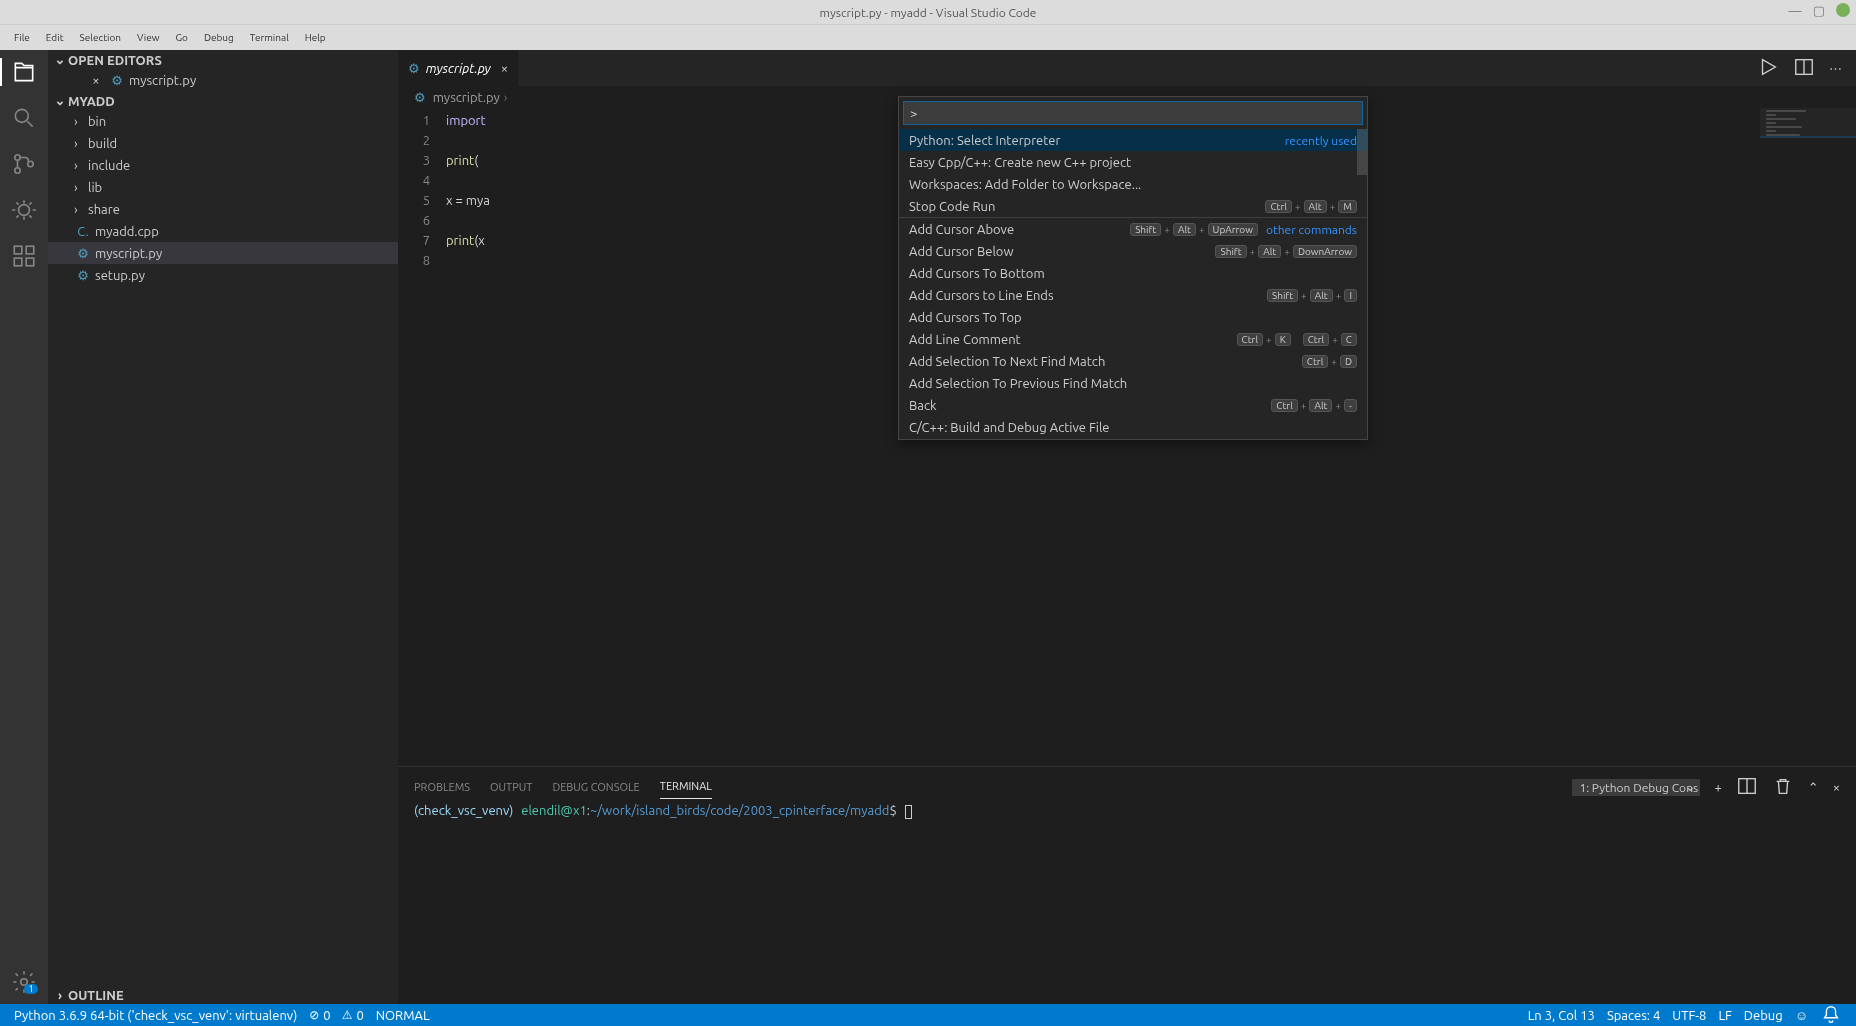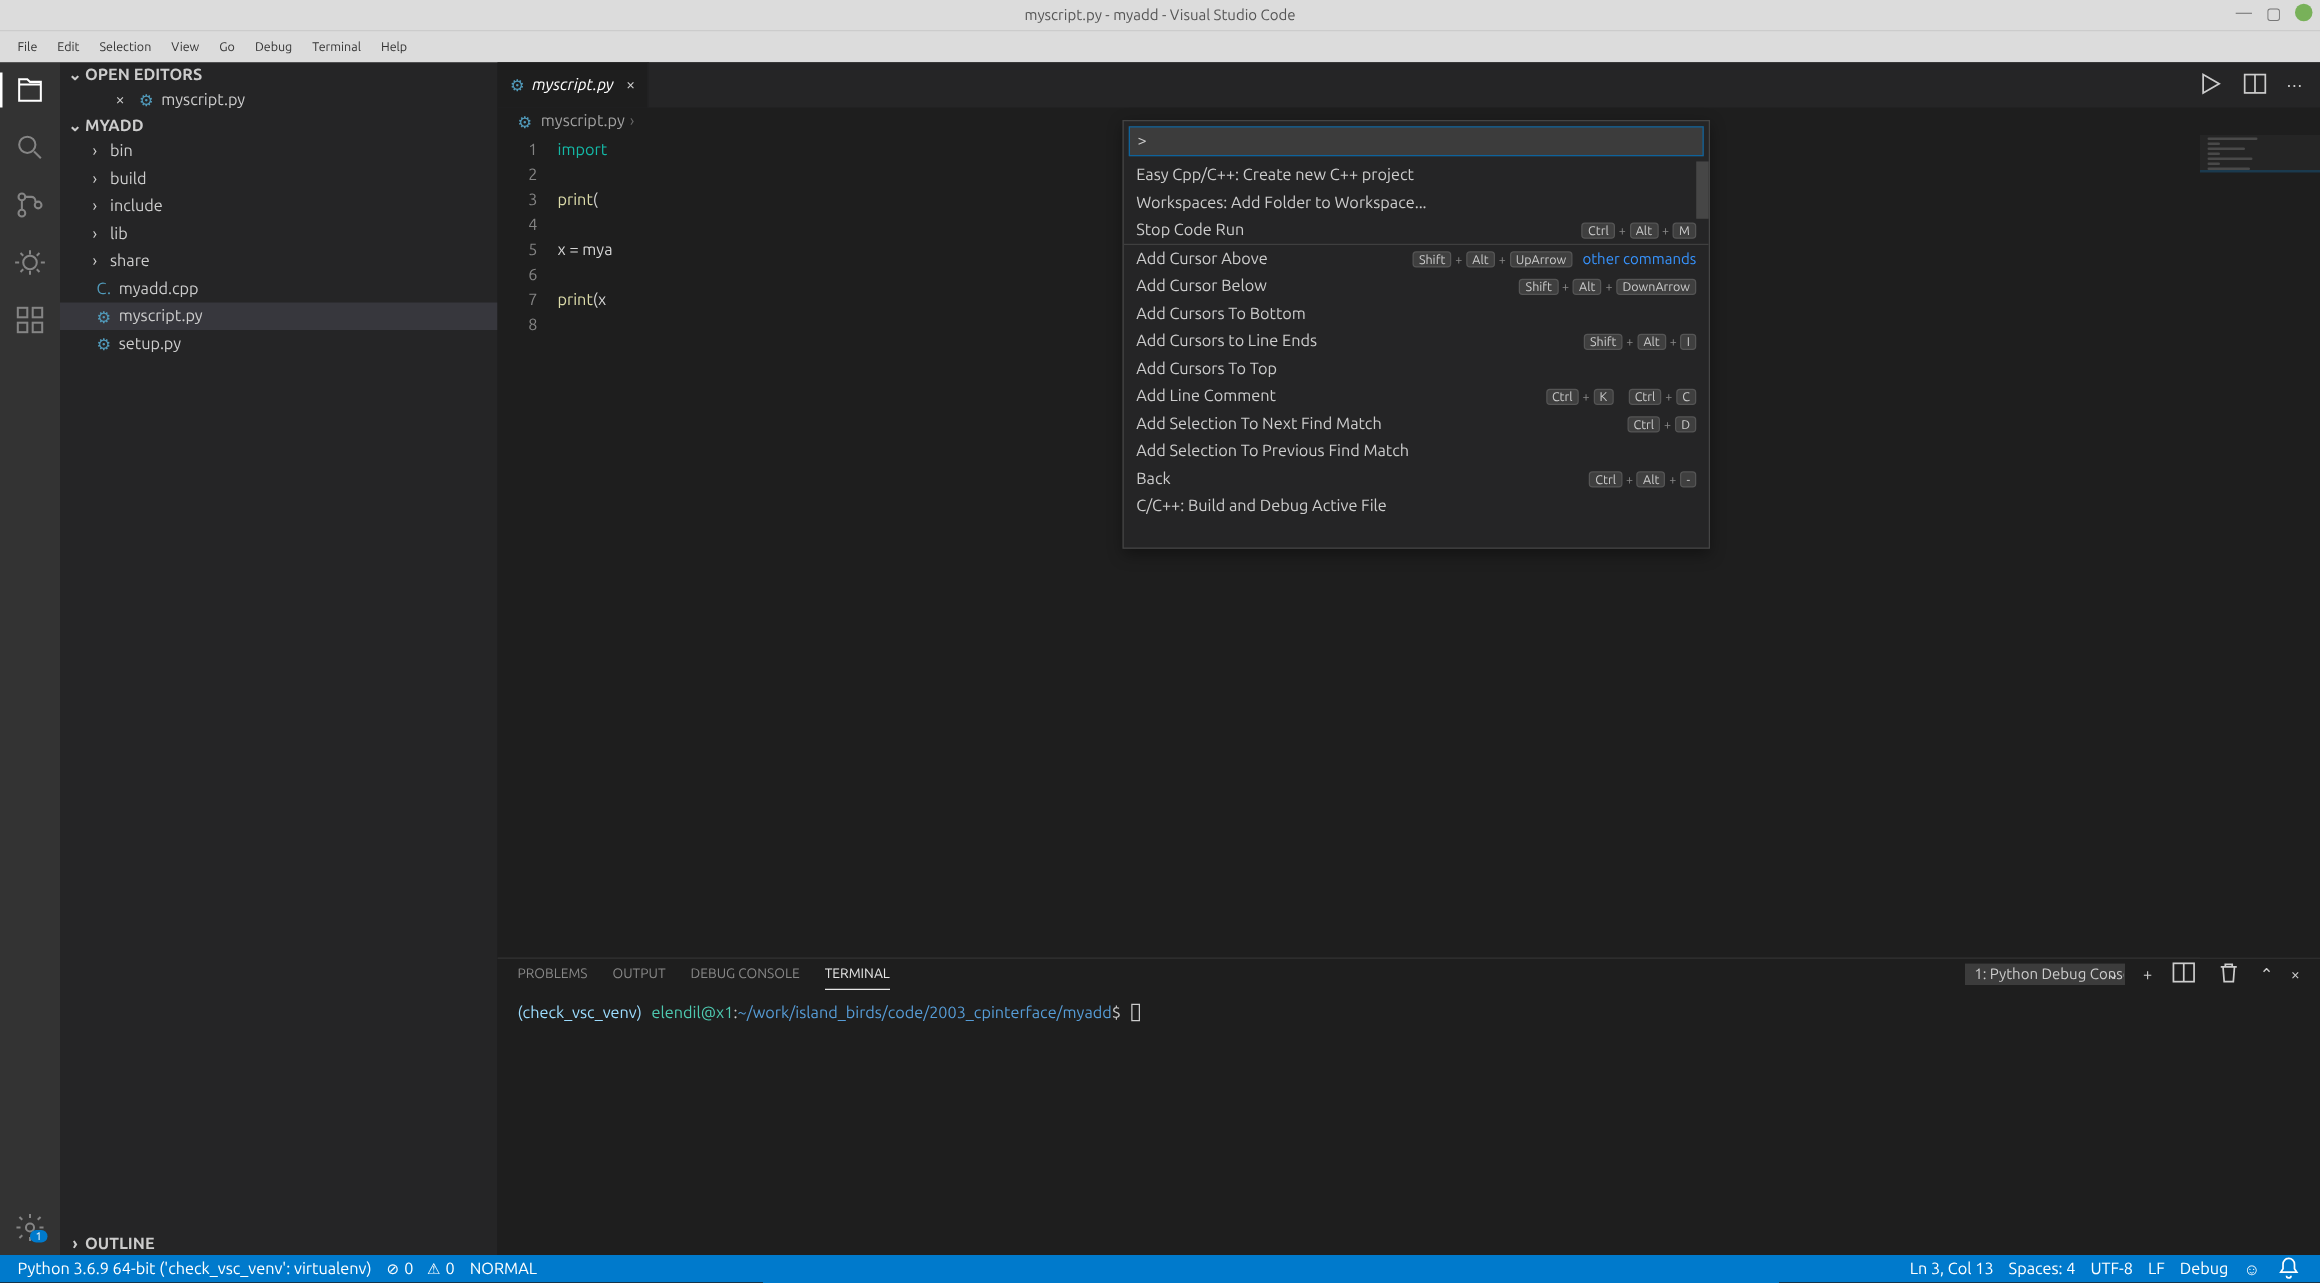--- a/index.html
+++ b/index.html
@@ -47,42 +47,42 @@
 .tab { display: flex; align-items: center; padding: 0 10px; background: #1e1e1e; border-right: 1px solid #252526; color: #fff; cursor: pointer; font-style: italic; gap: 6px; }
 .tab .ficon { font-style: normal; }
 .tab .x { font-style: normal; color: #ccc; margin-left: 4px; }
 .tab-actions { margin-left: auto; display: flex; align-items: center; gap: 14px; padding-right: 14px; color: #ccc; }
 .breadcrumb { height: 22px; display: flex; align-items: center; padding-left: 16px; color: #a0a0a0; font-size: 13px; gap: 2px; }
 .breadcrumb .sep { color: #666; margin: 0 2px; }
 
 .code { flex: 1; display: flex; font-family: "Droid Sans Mono", Menlo, Consolas, monospace; font-size: 14px; position: relative; }
 .gutter { width: 48px; text-align: right; color: #858585; padding-right: 16px; line-height: 20px; padding-top: 2px; }
 .lines { flex: 1; line-height: 20px; padding-top: 2px; white-space: pre; color: #d4d4d4; }
-.kw { color: #14b8a6; }
+.kw { color: #c4b5fd; }
 .fn { color: #dcdcaa; }
 .minimap { position: absolute; top: 0; right: 0; width: 96px; height: 100%; background: #1e1e1e; }
 .minimap .mm-line { height: 2px; margin: 2px 6px; background: #444; border-radius: 1px; }
 .minimap .mm-hl { position: absolute; top: 0; left: 0; right: 0; height: 30px; background: rgba(255,255,255,0.03); border-bottom: 2px solid #007acc40; }
 
 
 .palette { position: absolute; top: 46px; left: 500px; width: 470px; background: #252526; border: 1px solid #454545; box-shadow: 0 4px 12px rgba(0,0,0,0.4); z-index: 100; }
 .palette-input { margin: 4px; background: #3c3c3c; border: 1px solid #0e639c; color: #ccc; padding: 4px 6px; width: calc(100% - 8px); font-family: inherit; outline: none; }
 .palette-list { max-height: 310px; overflow: hidden; position: relative; }
 .palette-item { display: flex; align-items: center; justify-content: space-between; padding: 4px 10px; cursor: pointer; color: #ccc; min-height: 22px; }
 .palette-item.selected { background: #062f4a; }
 .palette-item .tag { color: #3794ff; font-size: 12px; }
 .palette-item .keys { display: flex; gap: 3px; align-items: center; }
 .palette-item .key { background: #3f3f3f; border: 1px solid #555; border-radius: 3px; padding: 0 4px; font-size: 10px; color: #ccc; }
 .palette-item .plus { color: #888; font-size: 10px; }
 .palette-sep { height: 1px; background: #3f3f3f; margin: 0; }
 .palette-scroll { position: absolute; top: 0; right: 0; width: 10px; height: 46px; background: rgba(121,121,121,0.4); }
 
 
 .panel { height: 238px; border-top: 1px solid #333; display: flex; flex-direction: column; background: #1e1e1e; }
-.panel-tabs { height: 32px; display: flex; align-items: flex-start; padding: 0 16px; gap: 20px; }
+.panel-tabs { height: 32px; display: flex; align-items: flex-end; padding: 0 16px; gap: 20px; }
 .panel-tabs .ptab { font-size: 11px; color: #888; cursor: pointer; padding: 6px 0; }
 .panel-tabs .ptab.active { color: #e7e7e7; border-bottom: 1px solid #e7e7e7; }
 .panel-tabs .pright { margin-left: auto; display: flex; align-items: center; gap: 14px; color: #ccc; }
 .term-select { background: #3c3c3c; border: 1px solid #3c3c3c; color: #ccc; padding: 1px 18px 1px 6px; font-size: 12px; position: relative; width: 128px; white-space: nowrap; overflow: hidden; }
 .term-select::after { content: "⌄"; position: absolute; right: 4px; top: 0; }
 .terminal { flex: 1; padding: 4px 16px; font-family: "Droid Sans Mono", Menlo, Consolas, monospace; font-size: 13px; }
 .term-venv { color: #9cdcfe; }
 .term-user { color: #4ec9b0; }
 .term-path { color: #569cd6; }
 .term-cursor { display: inline-block; width: 7px; height: 14px; border: 1px solid #ccc; vertical-align: middle; }
@@ -237,20 +237,24 @@
           <div class="mm-line" style="width:36px"></div>
           <div class="mm-line" style="width:10px"></div>
           <div class="mm-line" style="width:34px"></div>
       </div>
     </div>
 
     <div class="palette">
       <input class="palette-input" value="&gt;" style="">
       <div class="palette-list" id="palette-list">
           <div class="palette-scroll"></div>
+          <div class="palette-item selected">
+            <span>Python: Select Interpreter</span>
+            <span class="tag">recently used</span>
+          </div>
           <div class="palette-item">
             <span>Easy Cpp/C++: Create new C++ project</span>
           </div>
           <div class="palette-item">
             <span>Workspaces: Add Folder to Workspace...</span>
           </div>
           <div class="palette-item">
             <span>Stop Code Run</span>
             <span class="keys">
               <span class="key">Ctrl</span>

